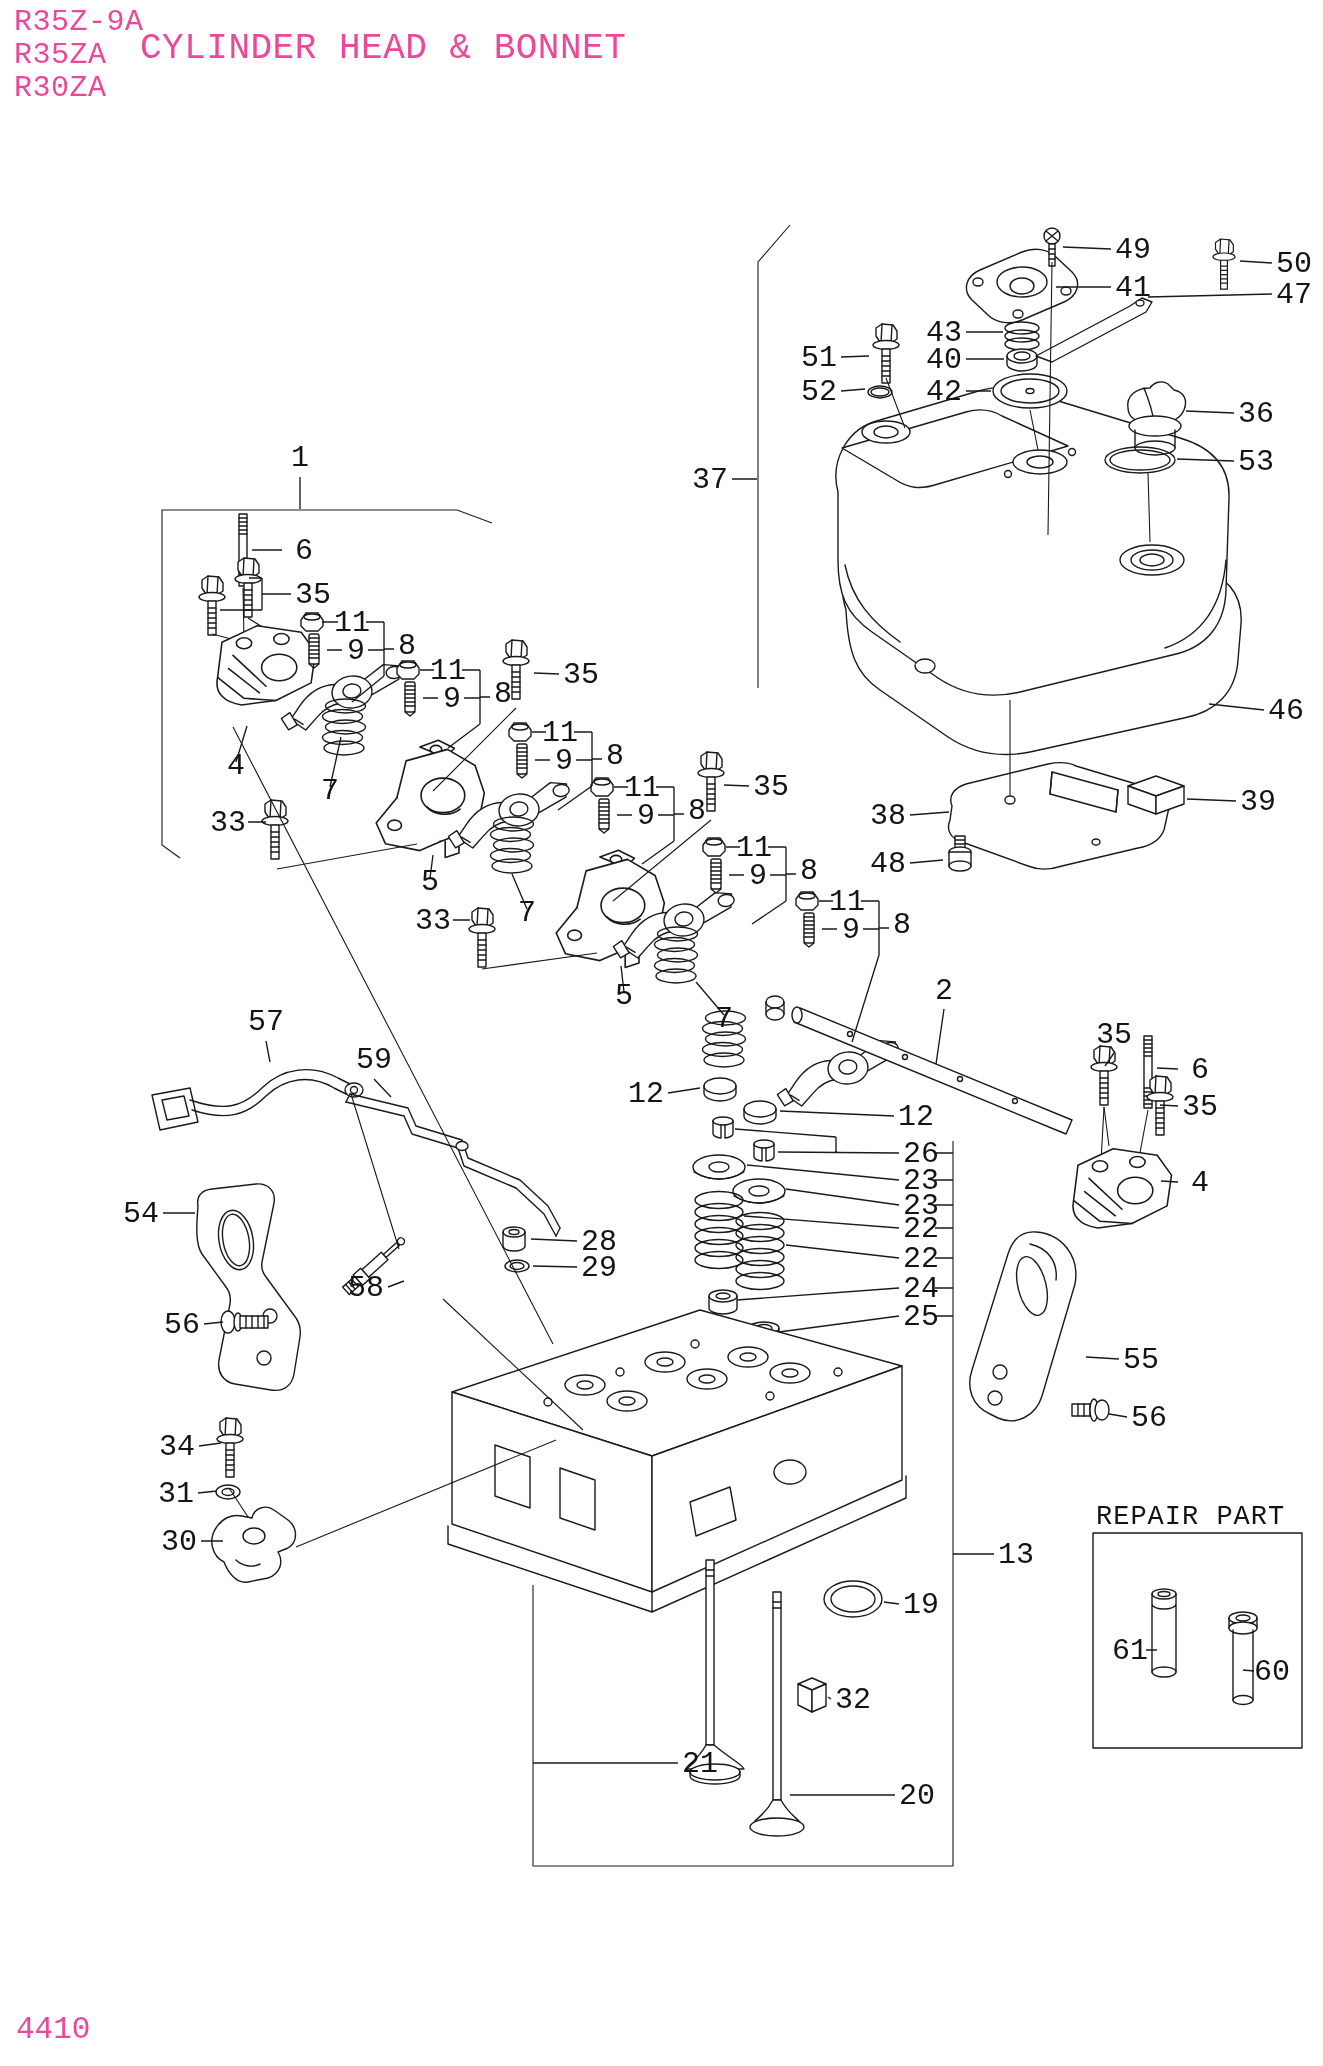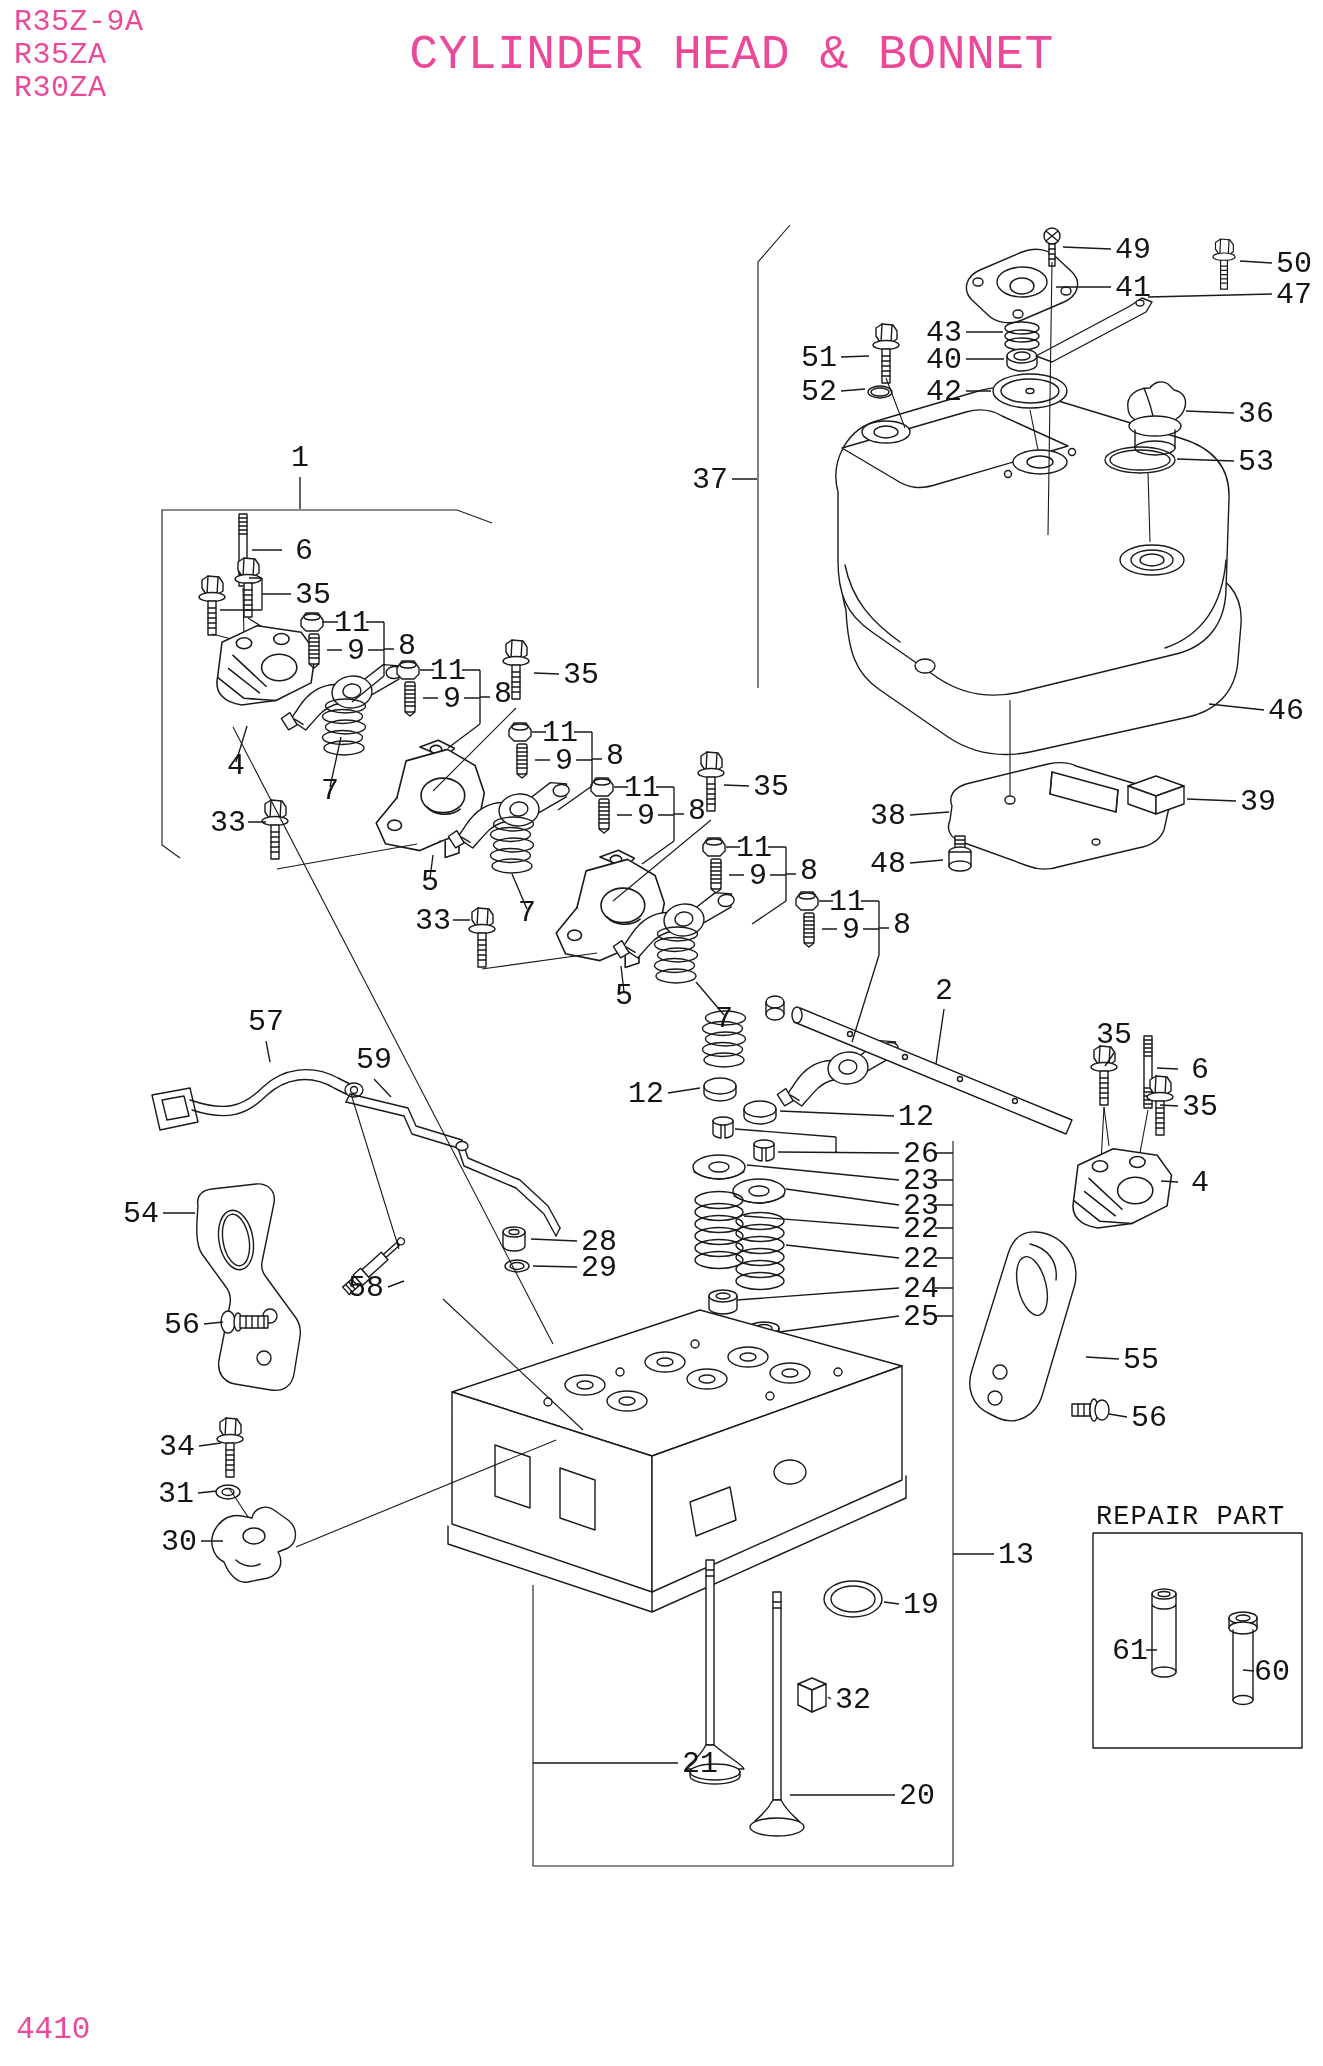--- a/index.html
+++ b/index.html
@@ -1,20 +1,20 @@
 <!DOCTYPE html>
 <html><head>
 <meta charset="utf-8">
 <style>
   html,body{margin:0;padding:0;background:#fff;}
   .page{position:relative;width:1323px;height:2066px;background:#ffffff;
         font-family:Liberation Mono, monospace;color:#ec4899;overflow:hidden;}
   .models{position:absolute;left:14px;top:6px;font-size:30px;line-height:33px;letter-spacing:.5px;}
-  .title{position:absolute;left:140px;top:28px;width:1183px;text-align:center;
-         font-size:48px;letter-spacing:.5px;white-space:nowrap;}
+  .title{position:absolute;left:140px;top:28px;width:1183px;text-align:left;
+         font-size:36px;letter-spacing:.5px;white-space:nowrap;}
   .pageno{position:absolute;left:16px;top:2012px;font-size:31px;}
   svg.diag{position:absolute;left:0;top:0;}
   .co{font-size:30px;fill:#141414;text-anchor:middle;}
   .rp{font-size:27px;fill:#141414;letter-spacing:1px;}
   .ld{fill:none;stroke:#1a1a1a;stroke-width:1.35;}
   .th{fill:none;stroke:#1a1a1a;stroke-width:1.1;}
   .pt{fill:#fff;stroke:#1a1a1a;stroke-width:1.4;stroke-linejoin:round;stroke-linecap:round;}
   .fN{fill:none;}
 </style>
 </head>

